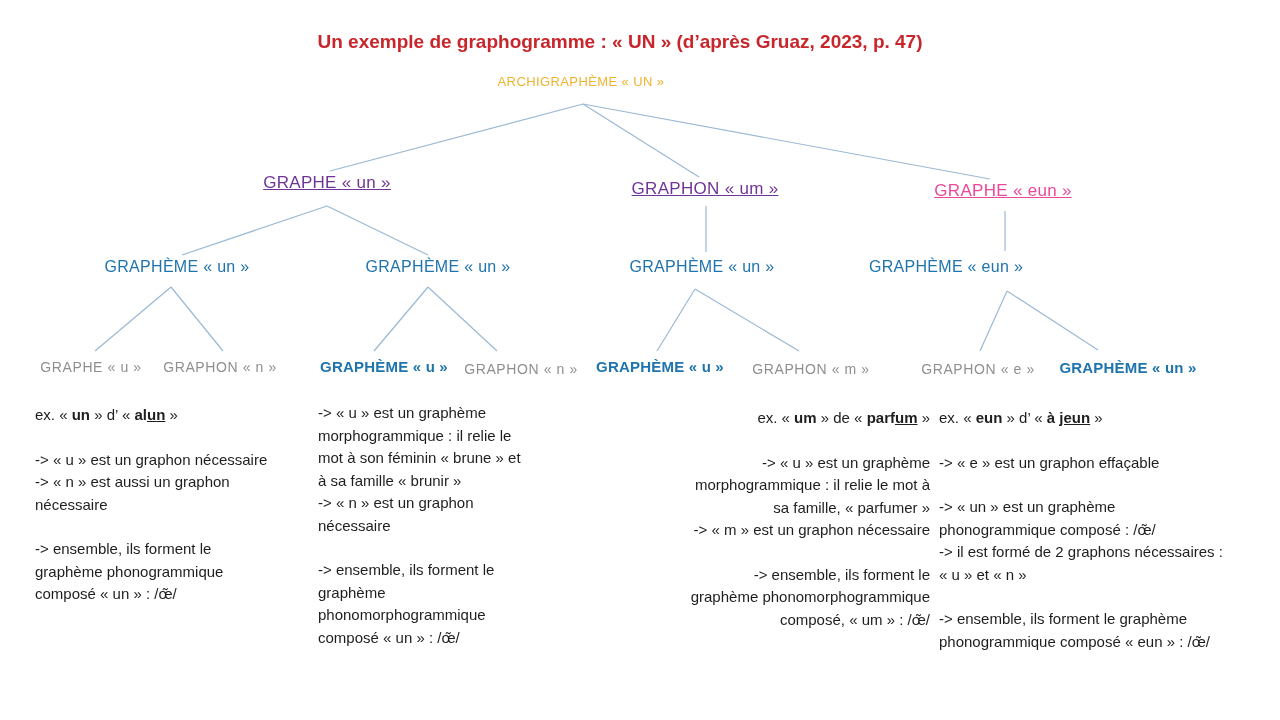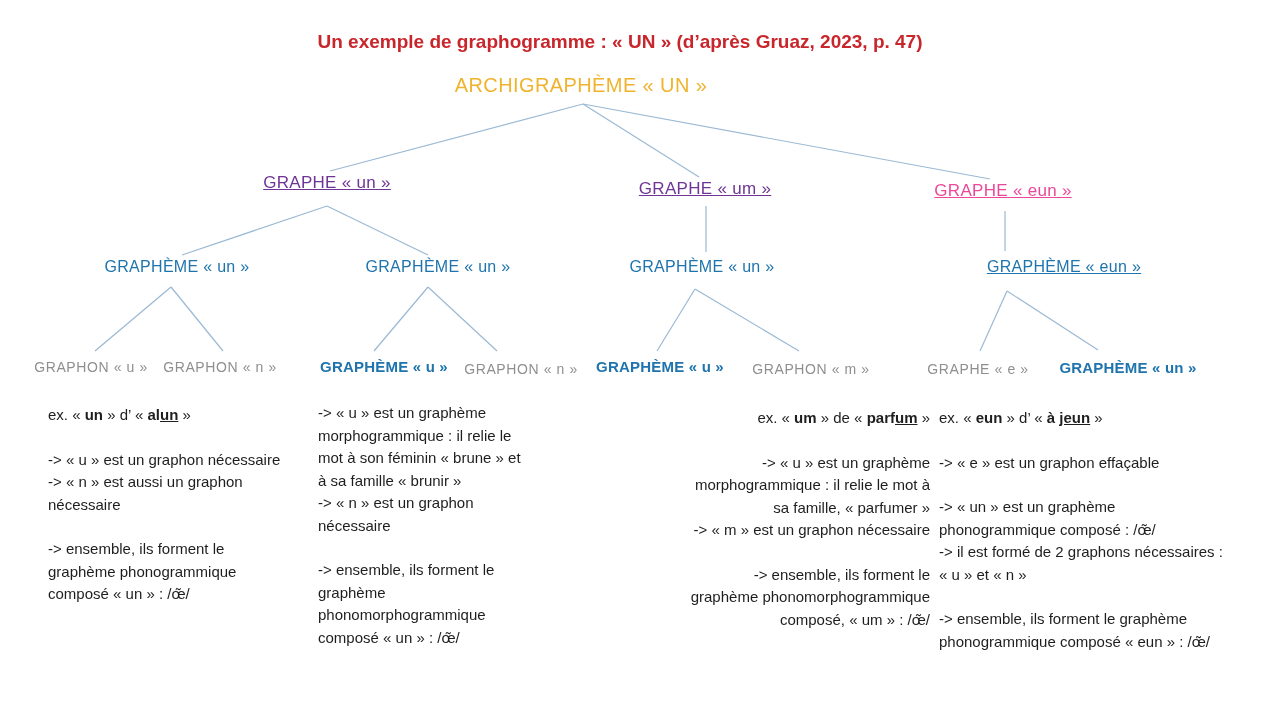--- a/index.html
+++ b/index.html
@@ -8,21 +8,21 @@
     width:1280px;height:720px;
     background:#ffffff;
     overflow:hidden;
     font-family:"Liberation Sans","DejaVu Sans",sans-serif;
     color:#1e1e1e;
   }
   svg.edges{position:absolute;left:0;top:0;width:1280px;height:720px;}
   .abs-center{position:absolute;transform:translateX(-50%);white-space:nowrap;}
   .diagram-title{font-size:19px;font-weight:600;}
   .node{position:absolute;transform:translateX(-50%);white-space:nowrap;}
-  .node.root{font-size:20px;letter-spacing:.4px;}
+  .node.root{font-size:13px;letter-spacing:.4px;}
   .node.graphe{font-size:17px;letter-spacing:.3px;text-decoration:underline;}
   .node.grapheme{font-size:16px;letter-spacing:.3px;}
   .node.grapheme-leaf{font-size:15px;font-weight:600;letter-spacing:.2px;}
   .node.graphon{font-size:14px;letter-spacing:.6px;}
   .col{position:absolute;font-size:15px;line-height:22.5px;}
   .example{margin:0 0 22px 0;white-space:nowrap;}
   .example b{font-weight:700;}
   .example u{text-decoration:underline;}
   .para{margin:0 0 22px 0;white-space:pre-line;}
   .para:empty{display:none;}
@@ -48,37 +48,37 @@
       <line x1="695" y1="289" x2="799" y2="351" stroke="#9bb9d4" stroke-width="1.2"></line>
       <line x1="1007" y1="291" x2="980" y2="351" stroke="#9bb9d4" stroke-width="1.2"></line>
       <line x1="1007" y1="291" x2="1098" y2="350" stroke="#9bb9d4" stroke-width="1.2"></line>
     </svg>
 
   <div class="abs-center diagram-title" style="left: 620px; top: 31px; color: rgb(201, 38, 44);">Un exemple de graphogramme : « UN » (d’après Gruaz, 2023, p. 47)</div>
 
   <div id="node-layer">
       <div class="node root" style="left: 581px; top: 74px; color: rgb(240, 179, 46);">ARCHIGRAPHÈME « UN »</div>
       <div class="node graphe" style="left: 327px; top: 173px; color: rgb(111, 53, 150);">GRAPHE « un »</div>
-      <div class="node graphe" style="left: 705px; top: 179px; color: rgb(111, 53, 150);">GRAPHE « um »</div>
+      <div class="node graphe" style="left: 705px; top: 179px; color: rgb(111, 53, 150);">GRAPHON « um »</div>
       <div class="node graphe" style="left: 1003px; top: 181px; color: #ec4899;">GRAPHE « eun »</div>
       <div class="node grapheme" style="left: 177px; top: 258px; color: rgb(31, 116, 173);">GRAPHÈME « un »</div>
       <div class="node grapheme" style="left: 438px; top: 258px; color: rgb(31, 116, 173);">GRAPHÈME « un »</div>
       <div class="node grapheme" style="left: 702px; top: 258px; color: rgb(31, 116, 173);">GRAPHÈME « un »</div>
-      <div class="node grapheme" style="left: 1064px; top: 258px; color: rgb(31, 116, 173); text-decoration: underline;">GRAPHÈME « eun »</div>
-      <div class="node graphon" style="left: 91px; top: 359px; color: rgb(143, 143, 143);">GRAPHON « u »</div>
+      <div class="node grapheme" style="left: 946px; top: 258px; color: rgb(31, 116, 173);">GRAPHÈME « eun »</div>
+      <div class="node graphon" style="left: 91px; top: 359px; color: rgb(143, 143, 143);">GRAPHE « u »</div>
       <div class="node graphon" style="left: 220px; top: 359px; color: rgb(143, 143, 143);">GRAPHON « n »</div>
       <div class="node grapheme-leaf" style="left: 384px; top: 358px; color: rgb(31, 116, 173);">GRAPHÈME « u »</div>
       <div class="node graphon" style="left: 521px; top: 361px; color: rgb(143, 143, 143);">GRAPHON « n »</div>
       <div class="node grapheme-leaf" style="left: 660px; top: 358px; color: rgb(31, 116, 173);">GRAPHÈME « u »</div>
       <div class="node graphon" style="left: 811px; top: 361px; color: rgb(143, 143, 143);">GRAPHON « m »</div>
-      <div class="node graphon" style="left: 978px; top: 361px; color: rgb(143, 143, 143);">GRAPHE « e »</div>
+      <div class="node graphon" style="left: 978px; top: 361px; color: rgb(143, 143, 143);">GRAPHON « e »</div>
       <div class="node grapheme-leaf" style="left: 1128px; top: 359px; color: rgb(31, 116, 173);">GRAPHÈME « un »</div>
     </div>
 
-  <div class="col" style="color: rgb(30, 30, 30); left: 48px; top: 404px; width: 280px;">
+  <div class="col" style="color: rgb(30, 30, 30); left: 35px; top: 404px; width: 280px;">
     <div class="example">ex. « <b>un</b> » d’ « <b>al</b><u><b>un</b></u> »</div>
     <div class="para">-&gt; « u » est un graphon nécessaire
 -&gt; « n » est aussi un graphon
 nécessaire</div>
     <div class="para">-&gt; ensemble, ils forment le
 graphème phonogrammique
 composé « un » : /œ̃/</div>
 
   </div>
 

